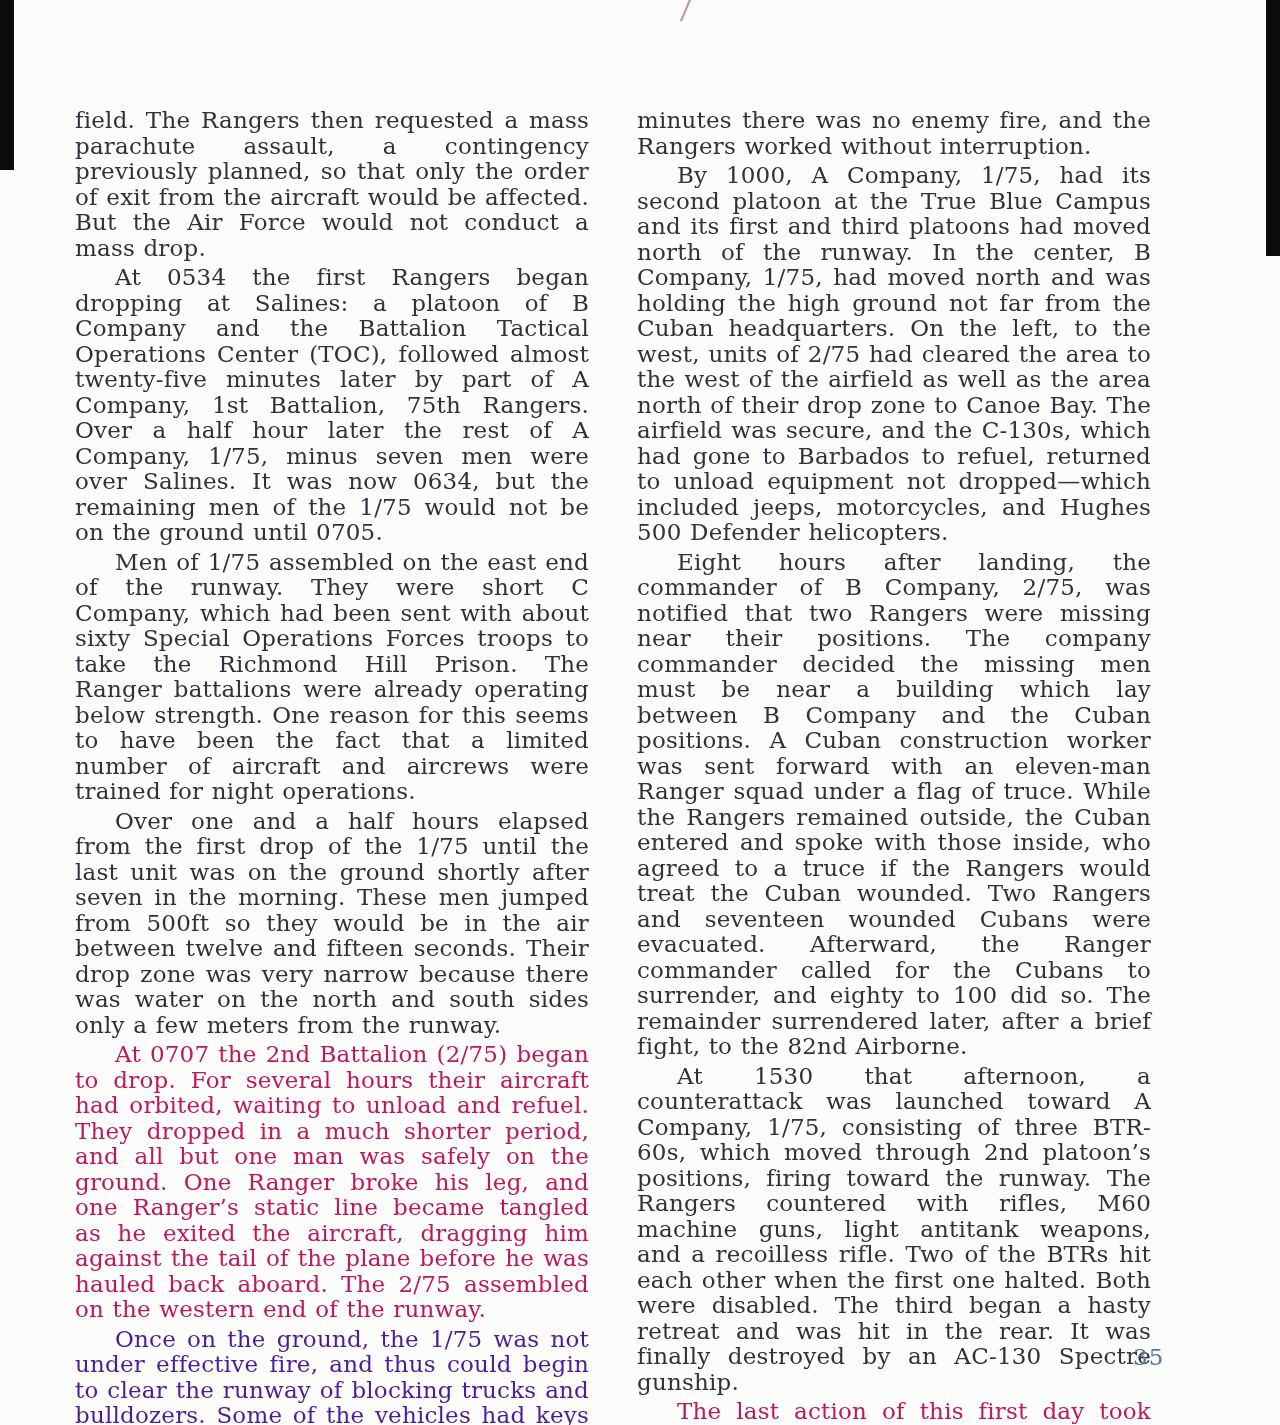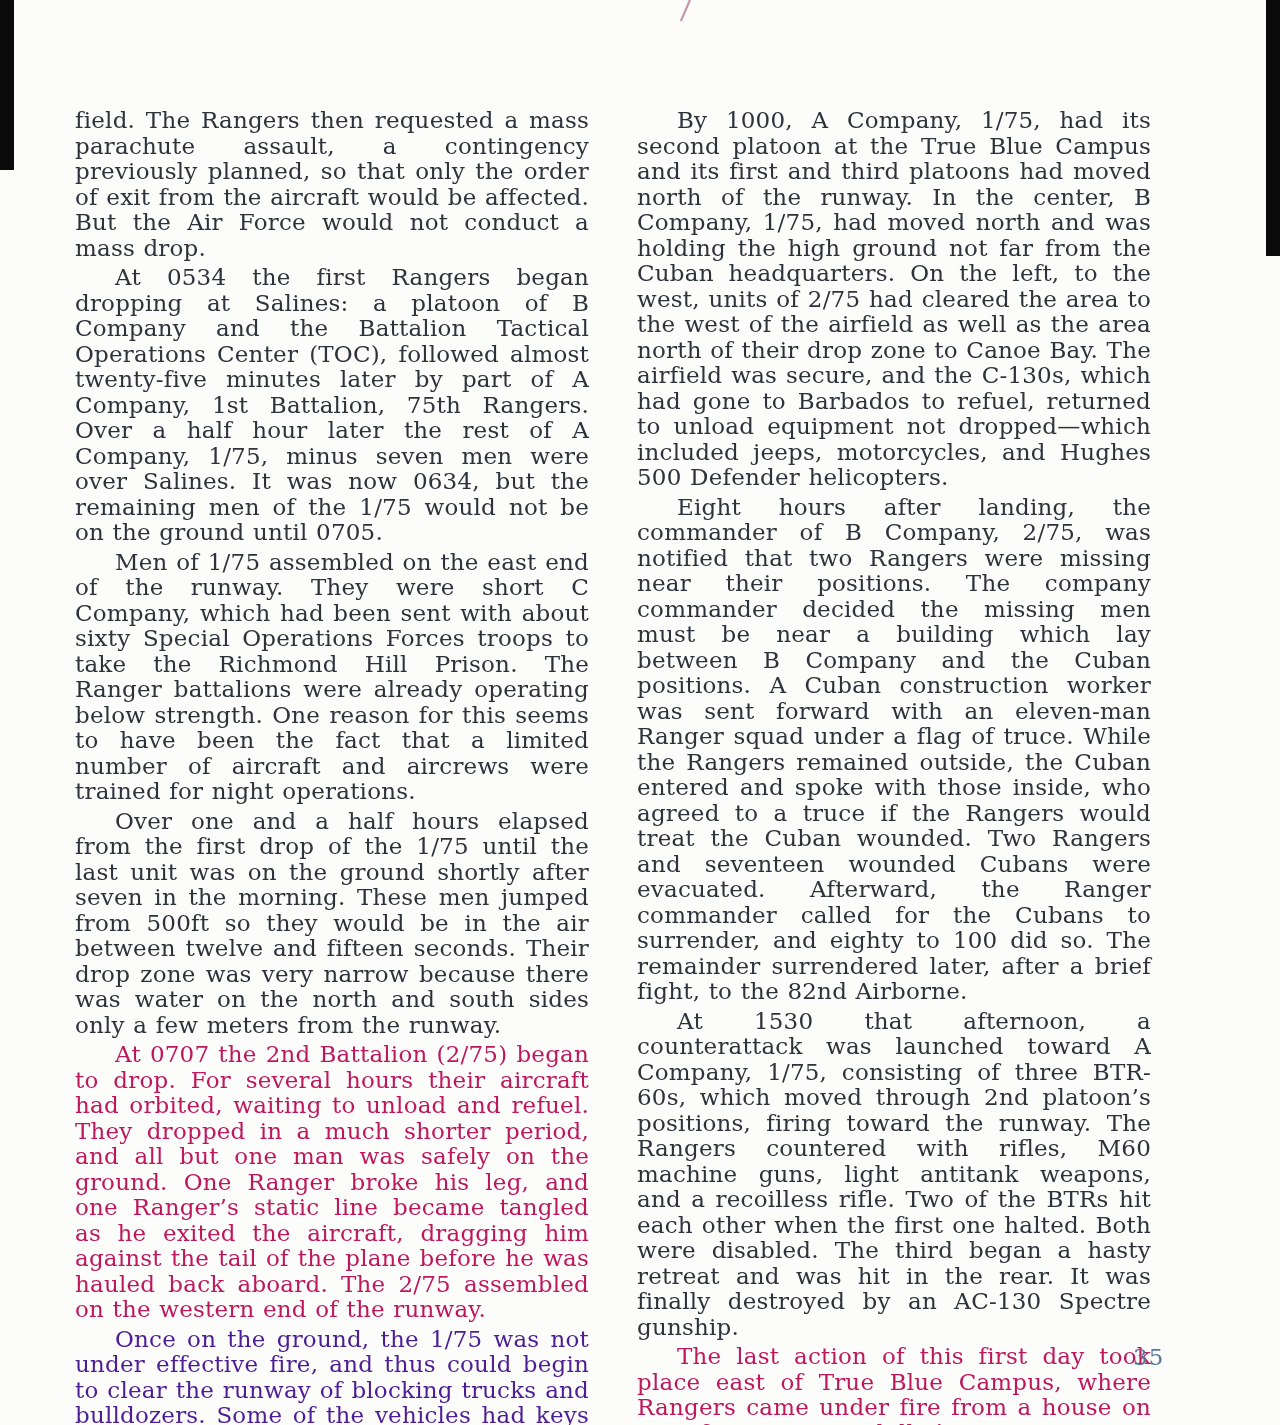--- a/index.html
+++ b/index.html
@@ -64,20 +64,21 @@
   <div class="col col-left">
     <p class="cont">field. The Rangers then requested a mass parachute assault, a contingency previously planned, so that only the order of exit from the aircraft would be affected. But the Air Force would not conduct a mass drop.</p>
     <p>At 0534 the first Rangers began dropping at Salines: a platoon of B Company and the Battalion Tactical Operations Center (TOC), followed almost twenty-five minutes later by part of A Company, 1st Battalion, 75th Rangers. Over a half hour later the rest of A Company, 1/75, minus seven men were over Salines. It was now 0634, but the remaining men of the 1/75 would not be on the ground until 0705.</p>
     <p>Men of 1/75 assembled on the east end of the runway. They were short C Company, which had been sent with about sixty Special Operations Forces troops to take the Richmond Hill Prison. The Ranger battalions were already operating below strength. One reason for this seems to have been the fact that a limited number of aircraft and aircrews were trained for night operations.</p>
     <p>Over one and a half hours elapsed from the first drop of the 1/75 until the last unit was on the ground shortly after seven in the morning. These men jumped from 500ft so they would be in the air between twelve and fifteen seconds. Their drop zone was very narrow because there was water on the north and south sides only a few meters from the runway.</p>
     <p class="fade-light">At 0707 the 2nd Battalion (2/75) began to drop. For several hours their aircraft had orbited, waiting to unload and refuel. They dropped in a much shorter period, and all but one man was safely on the ground. One Ranger broke his leg, and one Ranger’s static line became tangled as he exited the aircraft, dragging him against the tail of the plane before he was hauled back aboard. The 2/75 assembled on the western end of the runway.</p>
     <p class="fade-blue">Once on the ground, the 1/75 was not under effective fire, and thus could begin to clear the runway of blocking trucks and bulldozers. Some of the vehicles had keys in them; others were hot-wired and removed. A Cuban bulldozer was used to flatten the stakes that had been driven into the ground with wires between them, and to push aside the drums placed on the runway. For fifteen</p>
   </div>
 
   <div class="col col-right">
+    <p class="cont">minutes there was no enemy fire, and the Rangers worked without interruption.</p>
     <p>By 1000, A Company, 1/75, had its second platoon at the True Blue Campus and its first and third platoons had moved north of the runway. In the center, B Company, 1/75, had moved north and was holding the high ground not far from the Cuban headquarters. On the left, to the west, units of 2/75 had cleared the area to the west of the airfield as well as the area north of their drop zone to Canoe Bay. The airfield was secure, and the C-130s, which had gone to Barbados to refuel, returned to unload equipment not dropped—which included jeeps, motorcycles, and Hughes 500 Defender helicopters.</p>
     <p>Eight hours after landing, the commander of B Company, 2/75, was notified that two Rangers were missing near their positions. The company commander decided the missing men must be near a building which lay between B Company and the Cuban positions. A Cuban construction worker was sent forward with an eleven-man Ranger squad under a flag of truce. While the Rangers remained outside, the Cuban entered and spoke with those inside, who agreed to a truce if the Rangers would treat the Cuban wounded. Two Rangers and seventeen wounded Cubans were evacuated. Afterward, the Ranger commander called for the Cubans to surrender, and eighty to 100 did so. The remainder surrendered later, after a brief fight, to the 82nd Airborne.</p>
     <p>At 1530 that afternoon, a counterattack was launched toward A Company, 1/75, consisting of three BTR-60s, which moved through 2nd platoon’s positions, firing toward the runway. The Rangers countered with rifles, M60 machine guns, light antitank weapons, and a recoilless rifle. Two of the BTRs hit each other when the first one halted. Both were disabled. The third began a hasty retreat and was hit in the rear. It was finally destroyed by an AC-130 Spectre gunship.</p>
     <p class="fade-light">The last action of this first day took place east of True Blue Campus, where Rangers came under fire from a house on top of a prominent hill, 1,000 meters east of the runway. No Spectre gunship was available, so an A-7 attack plane finally destroyed the house, but only after several duds landed alarmingly near the Rangers.</p>
   </div>
 
   <div class="page-number">35</div>
 
 </div>
 

